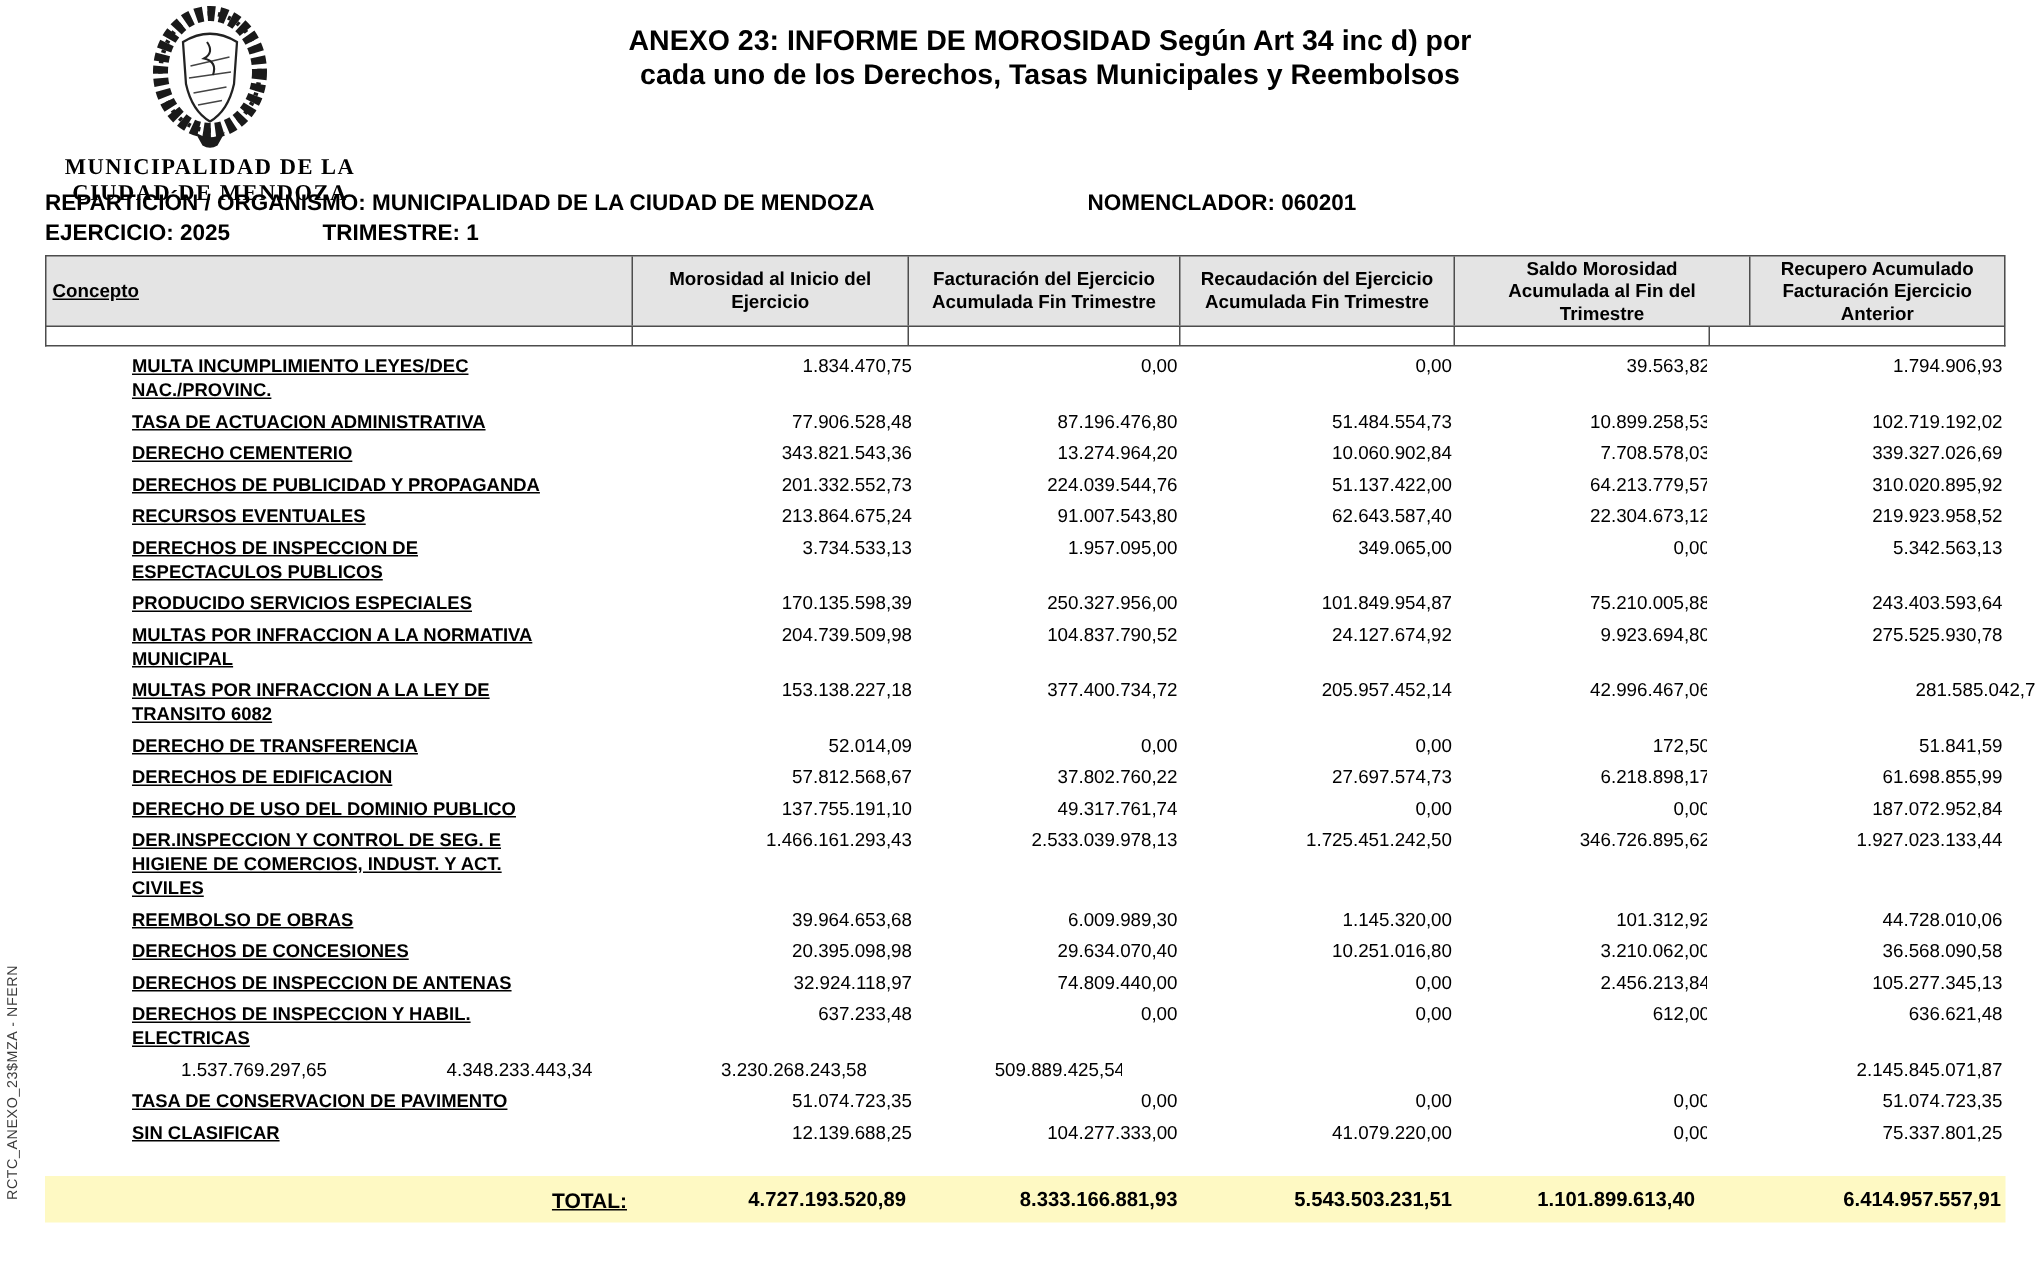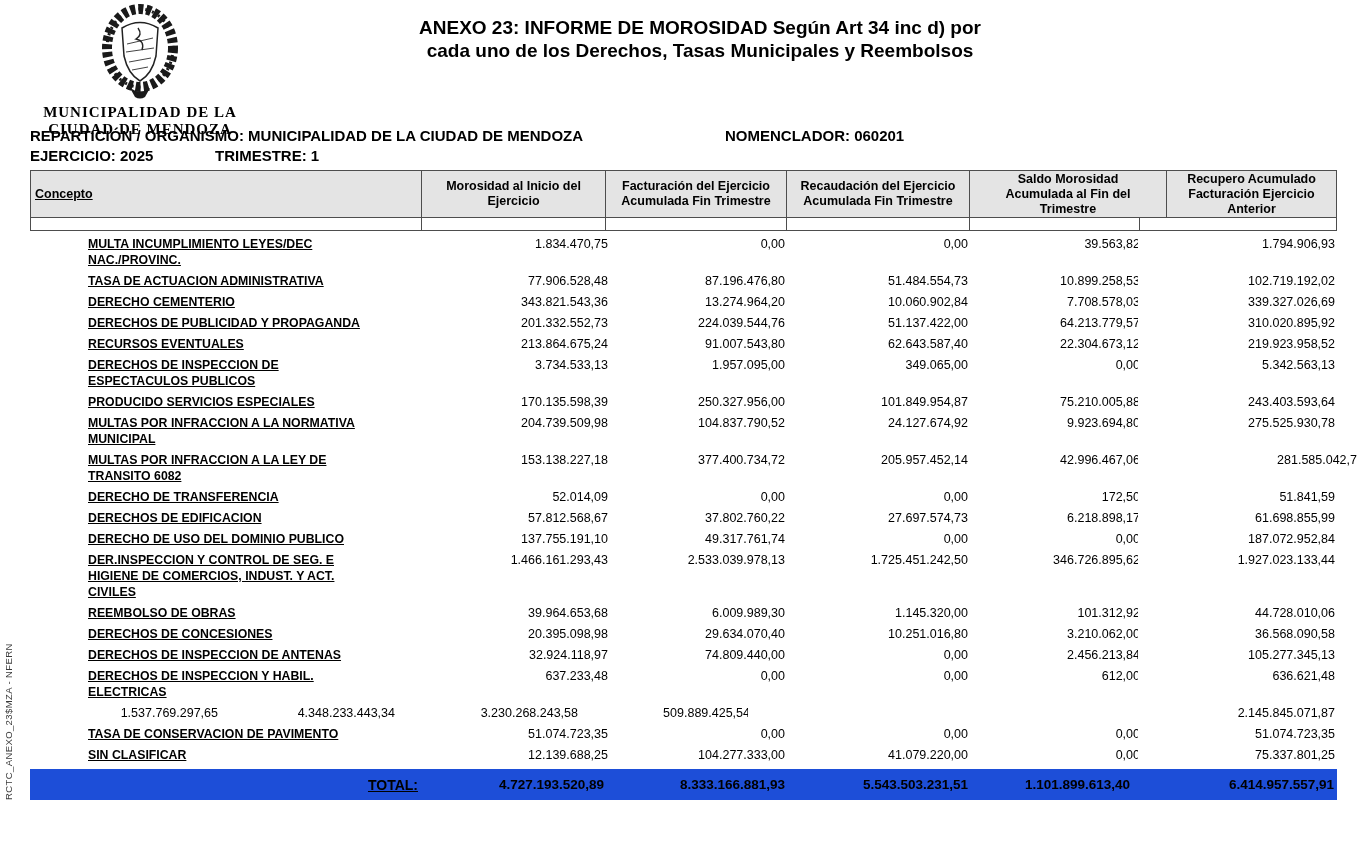--- a/index.html
+++ b/index.html
@@ -62,22 +62,22 @@
     padding-left:58px; white-space:pre-line;
   }
   .num { font-size:12.5px; line-height:16px; text-align:right; }
   .num.c1 span { display:inline-block; margin-right:-4px; }
   .num.c4 { overflow:hidden; }
   .num.c4 span { display:inline-block; margin-right:-2px; }
   .num.c5 { padding-right:2px; }
   .num.c5.edge span { position:relative; left:22px; }
 
   .total-row {
-    display:flex; align-items:center; background:#1d4ed8;
-    height:31px; margin-top:6px; font-weight:bold;
+    display:flex; align-items:center; background:#fef9c3;
+    height:31px; margin-top:21px; font-weight:bold;
   }
   .total-label { font-size:14px; text-align:right; padding-right:2px; }
   .total-num { font-size:13.5px; text-align:right; }
   .total-num.c4 { padding-right:8px; }
   .total-num.c5 { padding-right:3px; }
 </style>
 </head>
 <body>
 
 <div class="page">

